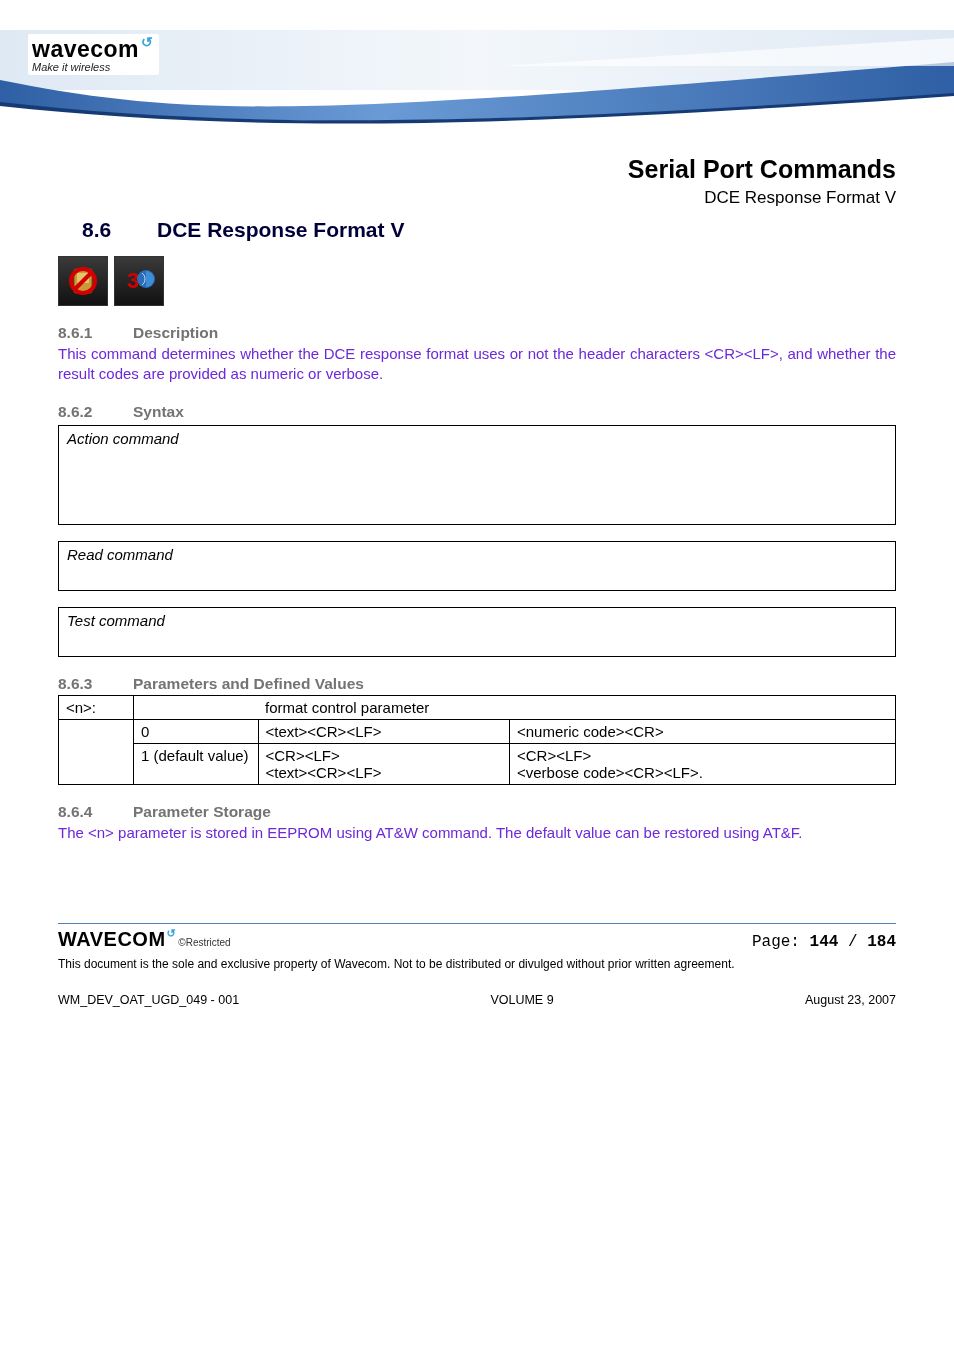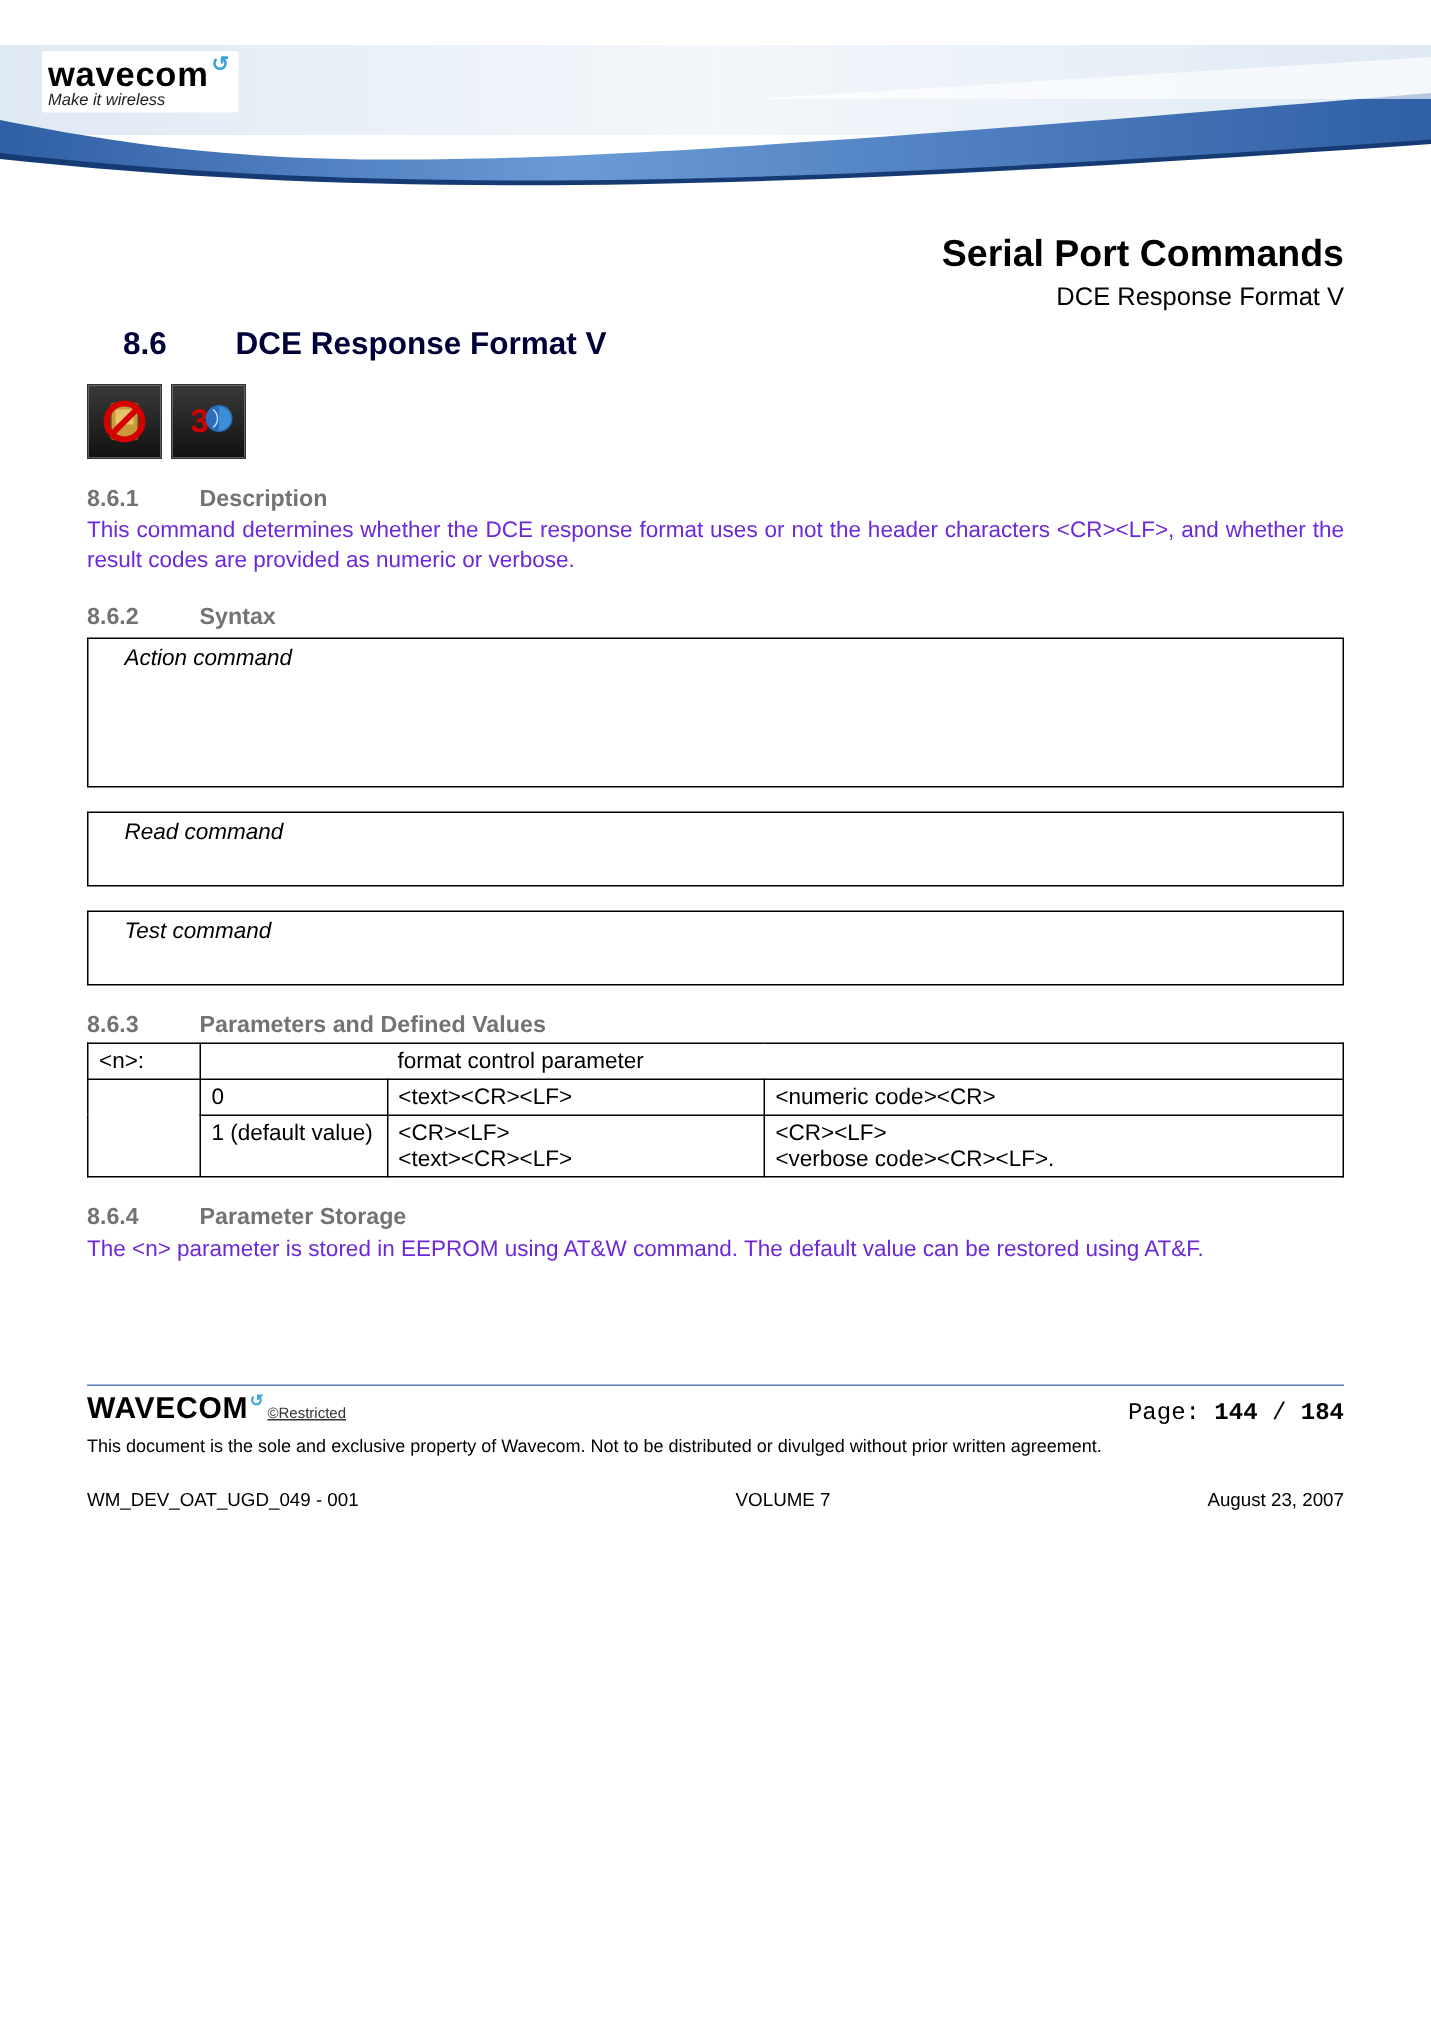--- a/index.html
+++ b/index.html
@@ -97,21 +97,21 @@
   .icons-row { display: flex; gap: 6px; margin: 6px 0 14px 0; }
   .icon-box {
     width: 48px; height: 48px;
     border: 1px solid #333;
     background: linear-gradient(#3a3a3a,#111);
     display: flex; align-items: center; justify-content: center;
     position: relative;
   }
   .cmd-box {
     border: 1px solid #000;
-    padding: 4px 24px;
+    padding: 4px 8px;
     margin: 4px 0 16px 0;
     min-height: 40px;
     font-family: "Trebuchet MS", Verdana, sans-serif;
     font-size: 15px;
   }
   .cmd-box.action { min-height: 90px; }
   .cmd-box i { font-style: italic; }
   table.params {
     border-collapse: collapse;
     width: 100%;
@@ -142,21 +142,21 @@
   .footer-brand {
     font-family: Arial, sans-serif;
     font-weight: 900;
     font-size: 20px;
     letter-spacing: 0.5px;
     display: inline-flex;
     align-items: flex-start;
     text-transform: none;
   }
   .footer-brand .swirl { font-size: 11px; color:#3aa4d9; margin-left:1px; transform:translateY(-1px);}
-  .restricted { font-size: 10px; color:#333; margin-left:2px;text-decoration:underline;}
+  .restricted { font-size: 10px; color:#333; margin-left:2px;}
   .page-num { font-family: Liberation Mono, monospace; font-size: 16px;}
   .page-num b { font-weight: 900;}
   .disclaimer {
     font-family: "Trebuchet MS", sans-serif;
     font-size: 12px;
     margin-top: 6px;
     text-align: justify;
   }
   .footer-line3 {
     display: flex;
@@ -287,17 +287,17 @@
     </div>
     <div class="page-num">
       <span>Page: </span><b>144</b><span> / </span><b>184</b>
     </div>
   </div>
 
   <div class="disclaimer">This document is the sole and exclusive property of Wavecom. Not to be distributed or divulged without prior written agreement.</div>
 
   <div class="footer-line3">
     <span>WM_DEV_OAT_UGD_049 - 001</span>
-    <span>VOLUME 7</span>
+    <span>VOLUME 9</span>
     <span>August 23, 2007</span>
   </div>
 
 </div>
 
 </body></html>

